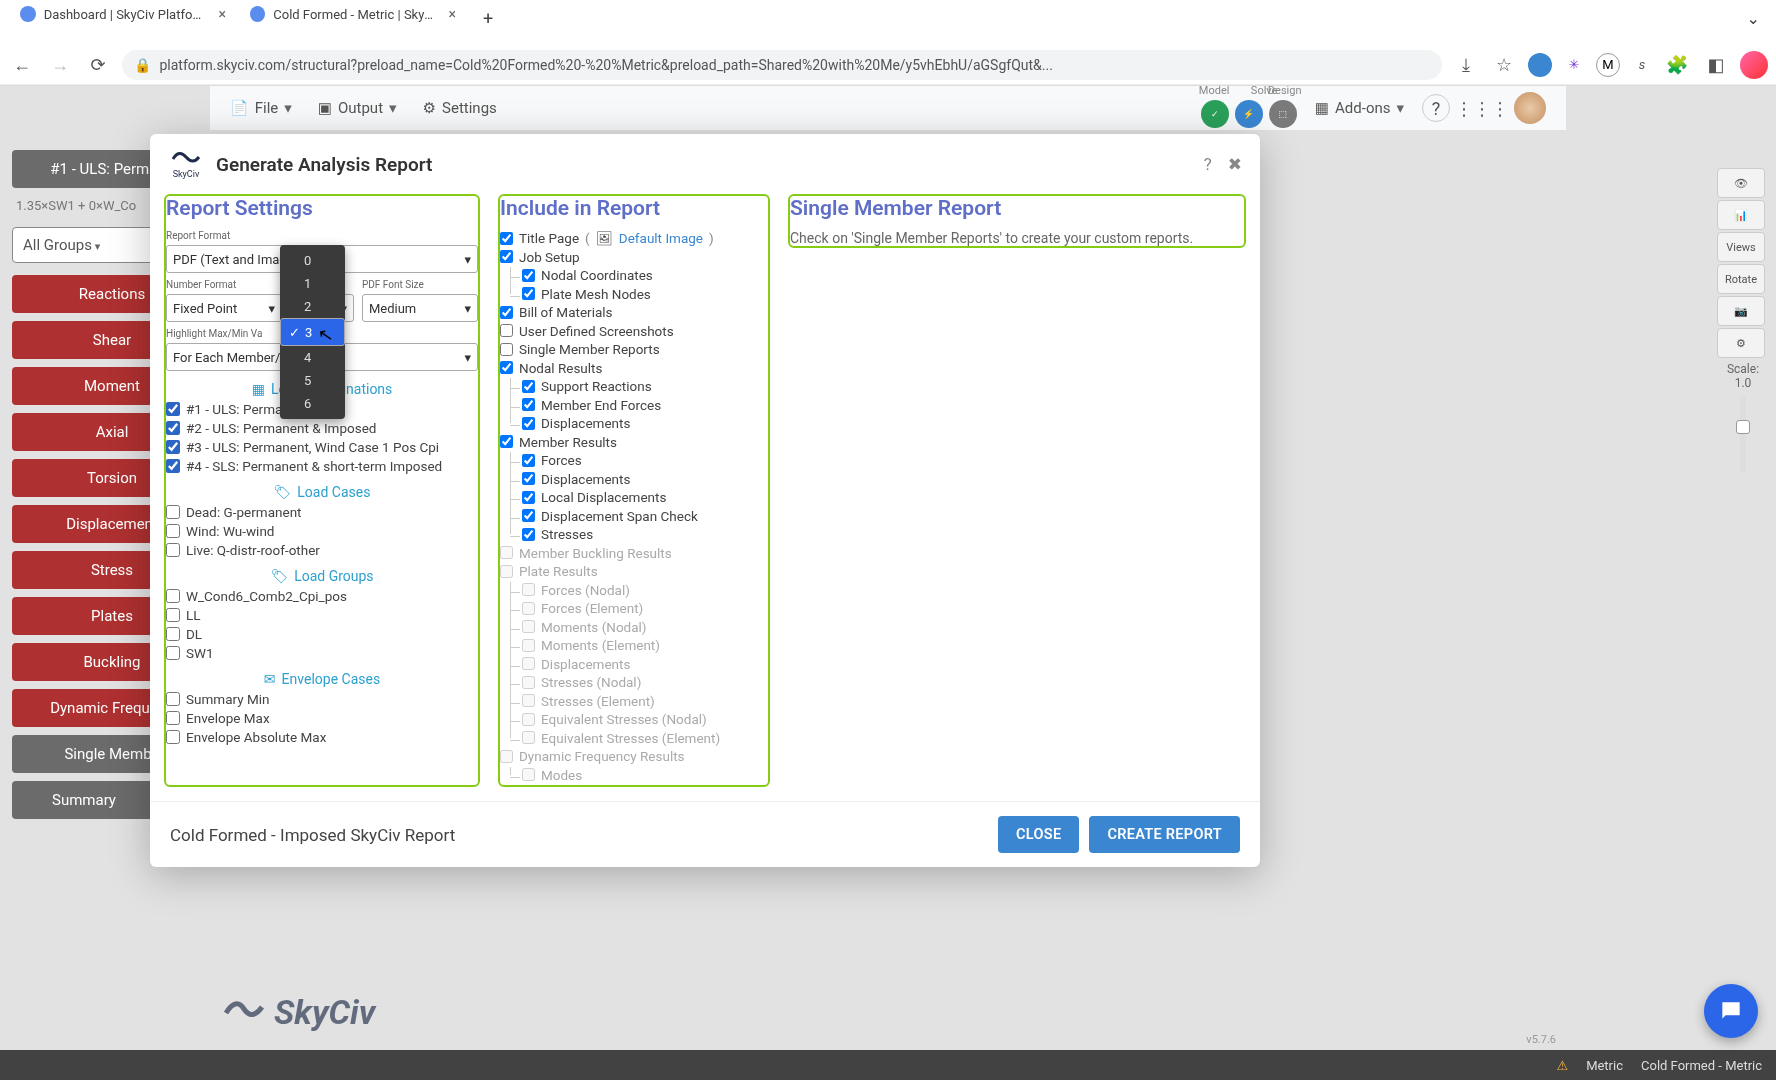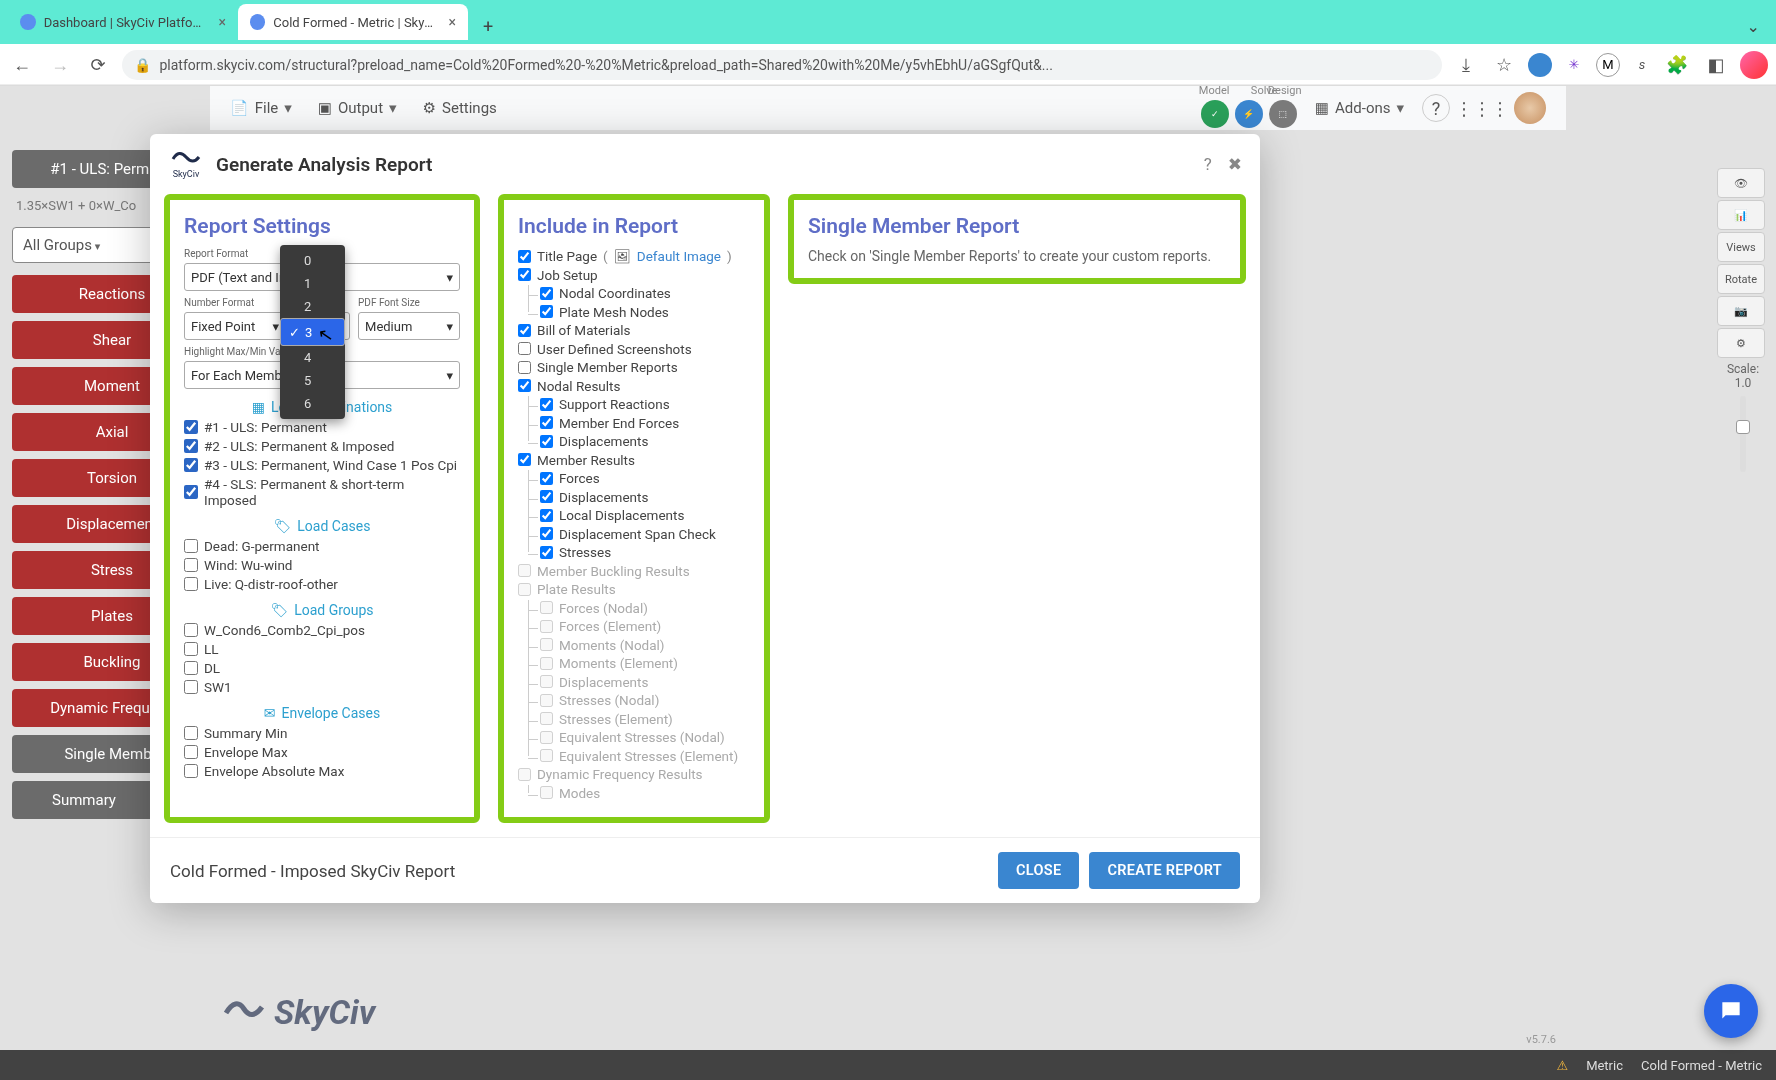--- a/index.html
+++ b/index.html
@@ -1,19 +1,19 @@
 <!DOCTYPE html>
 <html><head>
 <meta charset="utf-8">
 <style>
 * { margin:0; padding:0; box-sizing:border-box; font-family: -apple-system, BlinkMacSystemFont, "Segoe UI", Roboto, sans-serif; }
 body { width:1776px; height:1080px; background:#fff; position:relative; overflow:hidden; background:#e8e8e8; }
 
 
-.tabbar { height:44px; background:#5eead4; display:flex; align-items:flex-end; padding:6px 8px 4px 8px; gap:0; }
+.tabbar { height:44px; background:#ffffff; display:flex; align-items:flex-end; padding:6px 8px 12px 8px; gap:0; }
 .tab { height:36px; display:flex; align-items:center; padding:0 12px; gap:8px; font-size:13px; color:#444; border-radius:8px 8px 0 0; max-width:230px; }
 .tab.active { background:#fff; }
 .tab .fav { width:16px; height:16px; border-radius:50%; background:#5b8def; display:inline-block;}
 .tab .close { color:#666; font-size:14px; margin-left:6px; }
 .tab .title { white-space:nowrap; overflow:hidden; text-overflow:ellipsis; max-width:170px;}
 .newtab { width:28px; height:28px; display:flex; align-items:center; justify-content:center; color:#444; font-size:18px; margin-left:6px;}
 .tabbar .spacer { flex:1; }
 .dropbtn { color:#444; padding:4px 8px; }
 
 .addrbar { height:42px; background:#fff; display:flex; align-items:center; padding:0 8px; gap:10px; border-bottom:1px solid #ddd;}
@@ -47,21 +47,21 @@
 .scalecol .track { width:6px; height:76px; background:#ddd; margin:6px auto; border-radius:3px; position:relative;}
 .scalecol .thumb { width:14px; height:14px; background:#fff; border:1px solid #999; border-radius:3px; position:absolute; left:-4px; top:24px;}
 
 
 .modal { position:absolute; left:150px; top:134px; width:1110px; background:#fff; border-radius:6px; box-shadow:0 8px 40px rgba(0,0,0,.25); display:flex; flex-direction:column; z-index:1000;}
 .mhead { display:flex; align-items:center; padding:12px 18px; gap:12px;}
 .mhead .logo { width:36px; height:36px; display:flex; align-items:center; justify-content:center; flex-direction:column;}
 .mhead h2 { font-size:19px; font-weight:600; color:#333;}
 .mhead .mhr { margin-left:auto; display:flex; gap:16px; color:#888; font-size:17px;}
 .mbody { display:flex; gap:18px; padding:0 14px 14px 14px;}
-.panel { border:6px solid #84cc16; border-radius:6px; padding:14px; background:#fff;}
+.panel { border:2px solid #84cc16; border-radius:6px; background:#fff;}
 .panel h3 { color:#5f6ec7; font-size:21px; font-weight:600; margin-bottom:10px;}
 .p1 { width:316px;}
 .p2 { width:272px;}
 .p3 { flex:1;}
 .label { font-size:10px; color:#666; margin:6px 0 4px 0;}
 .sel { width:100%; height:28px; border:1px solid #aaa; border-radius:3px; padding:0 6px; font-size:13px; color:#333; background:#fff; display:flex; align-items:center; justify-content:space-between;}
 .row2 { display:flex; gap:8px;}
 .row2 > div { flex:1;}
 .secthead { text-align:center; color:#2da0cf; font-size:14px; margin:10px 0 4px 0; display:flex; align-items:center; justify-content:center; gap:6px;}
 .chk { display:flex; align-items:center; gap:6px; font-size:13.5px; color:#444; margin:3px 0;}

